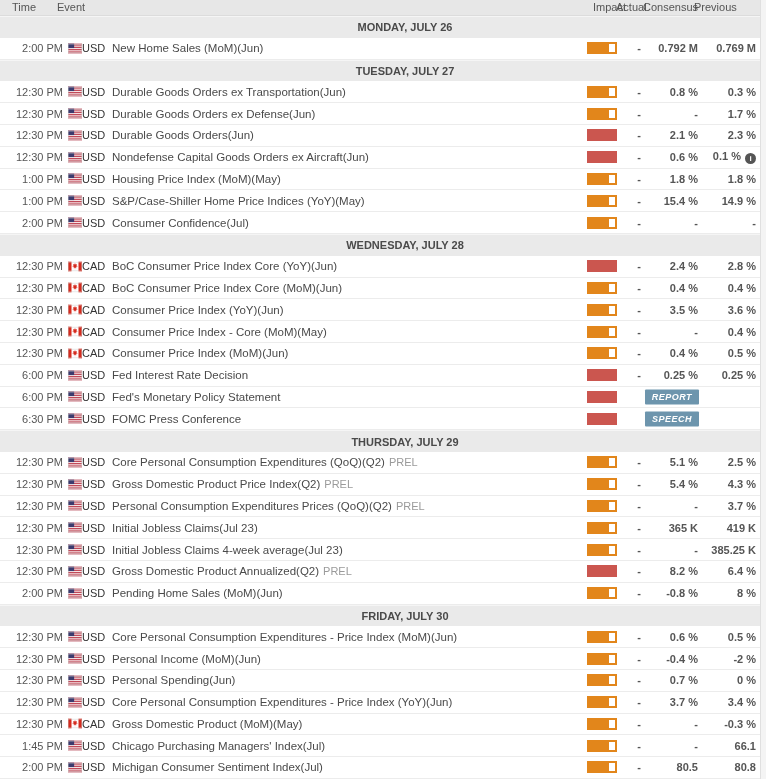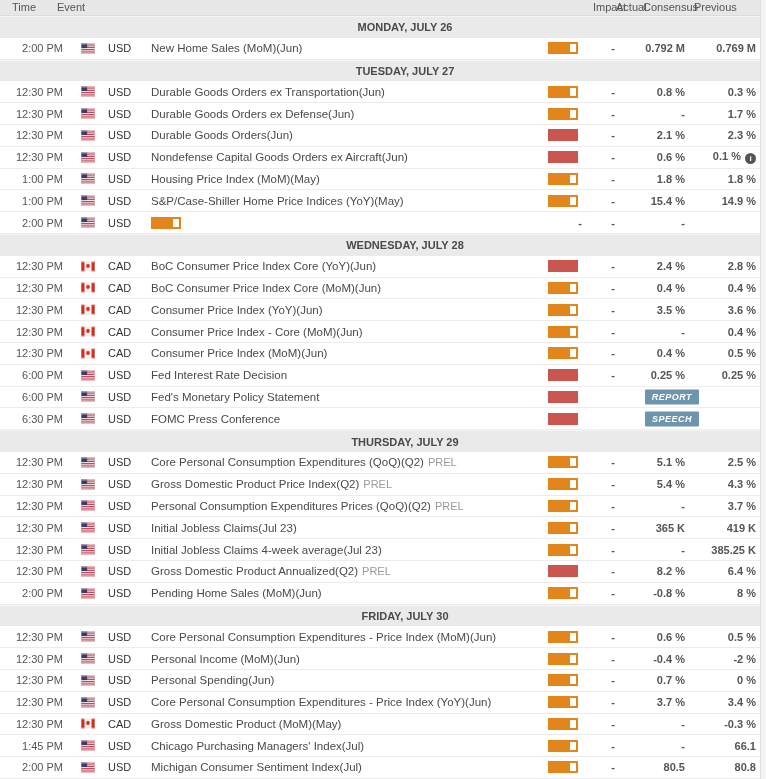--- a/index.html
+++ b/index.html
@@ -13,21 +13,21 @@
   .h-impact{left:585px;margin-left:8px;} .h-actual{left:616px;} .h-consensus{left:643px;} .h-previous{left:694px;}
 
   
   .day-row{height:21.8px;background:#eaeaea;display:flex;align-items:center;justify-content:center;
            border-top:1px solid #f5f5f5;box-sizing:border-box;padding-left:44px;}
   .day-row .day-label{font-size:11px;font-weight:bold;color:#4a4a4a;}
 
   
   .ev-row{position:relative;display:grid;height:21.8px;box-sizing:border-box;
           grid-template-columns:63px 19px 30px 1fr 34px 20px 57px 58px;
-          align-items:center;padding-right:10px;border-bottom:1px solid #ececec;background:#fff;gap:13px;}
+          align-items:center;padding-right:10px;border-bottom:1px solid #ececec;background:#fff;}
   .c-time{font-size:11px;color:#555;text-align:right;padding-right:0;white-space:nowrap;}
   .c-flag{display:flex;align-items:center;justify-content:flex-start;padding-left:5px;}
   .c-flag svg{display:block;}
   .c-cur{font-size:11px;font-weight:normal;color:#333;white-space:nowrap;}
   .c-event{font-size:11.5px;color:#4a4a4a;white-space:nowrap;overflow:hidden;text-overflow:ellipsis;}
   .ev-suffix{color:#9a9a9a;margin-left:4px;font-size:11px;}
   .c-impact{display:flex;align-items:center;}
   .bar{position:relative;width:30px;height:12px;display:inline-block;}
   .bar.medium{background:#E2861B;}
   .bar.medium::after{content:"";position:absolute;right:0;top:0;bottom:0;width:10px;background:#fff;
@@ -251,20 +251,21 @@
             <rect y="2" width="16" height="1" fill="#B22234"></rect>
             <rect y="4" width="16" height="1" fill="#B22234"></rect>
             <rect y="6" width="16" height="1" fill="#B22234"></rect>
             <rect y="8" width="16" height="1" fill="#B22234"></rect>
             <rect y="10" width="16" height="1" fill="#B22234"></rect>
             <rect width="7" height="5" fill="#3C3B6E"></rect>
             <rect x="0.5" y="0.5" width="15" height="10" fill="none" stroke="#c9c9c9" stroke-width="0.5"></rect>
           </svg>
         </span>
     <span class="c-cur">USD</span>
+    <span class="c-event"><span class="ev-text">Consumer Confidence(Jul)</span><span class="ev-suffix"></span></span>
     <span class="c-impact">
           <span class="bar medium"></span>
         </span>
     <span class="c-actual">-</span>
     <span class="c-consensus">-</span>
     <span class="c-previous">-</span>
   </div>
 
   <div class="day-row">
     <span class="day-label">WEDNESDAY, JULY 28</span>
@@ -342,21 +343,21 @@
           <svg width="16" height="11" viewBox="0 0 16 11">
             <rect width="16" height="11" fill="#fff"></rect>
             <rect width="4" height="11" fill="#D52B1E"></rect>
             <rect x="12" width="4" height="11" fill="#D52B1E"></rect>
             <path d="M8 1.6 L8.7 3.2 L10.2 2.7 L9.6 4.4 L11.2 5.3 L9.3 5.9 L9.5 7.6 L8 6.7 L6.5 7.6 L6.7 5.9 L4.8 5.3 L6.4 4.4 L5.8 2.7 L7.3 3.2 Z" fill="#D52B1E"></path>
             <path d="M7.8 6.5 h0.4 v2.2 h-0.4 Z" fill="#D52B1E"></path>
             <rect x="0.5" y="0.5" width="15" height="10" fill="none" stroke="#c9c9c9" stroke-width="0.5"></rect>
           </svg>
         </span>
     <span class="c-cur">CAD</span>
-    <span class="c-event"><span class="ev-text">Consumer Price Index - Core (MoM)(Jun)</span><span class="ev-suffix"></span></span>
+    <span class="c-event"><span class="ev-text">Consumer Price Index - Core (MoM)(May)</span><span class="ev-suffix"></span></span>
     <span class="c-impact">
           <span class="bar medium"></span>
         </span>
     <span class="c-actual">-</span>
     <span class="c-consensus">-</span>
     <span class="c-previous">0.4 %</span>
   </div>
 
   <div class="ev-row">
     <span class="c-time">12:30 PM</span>

